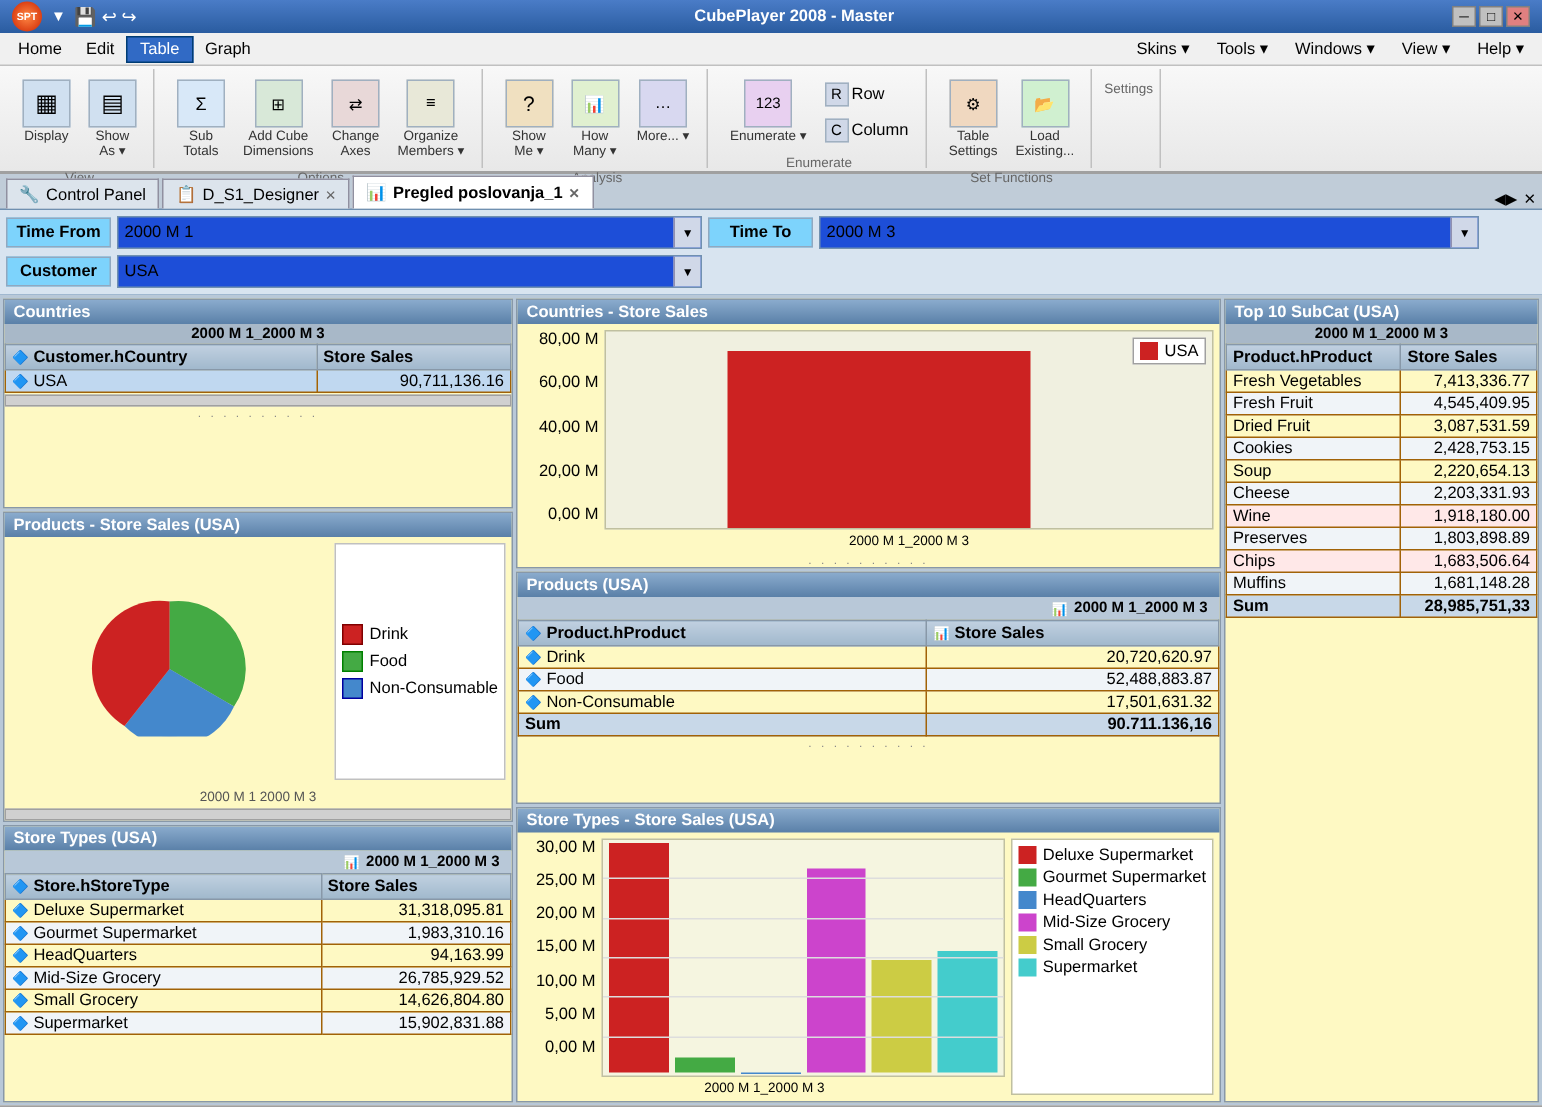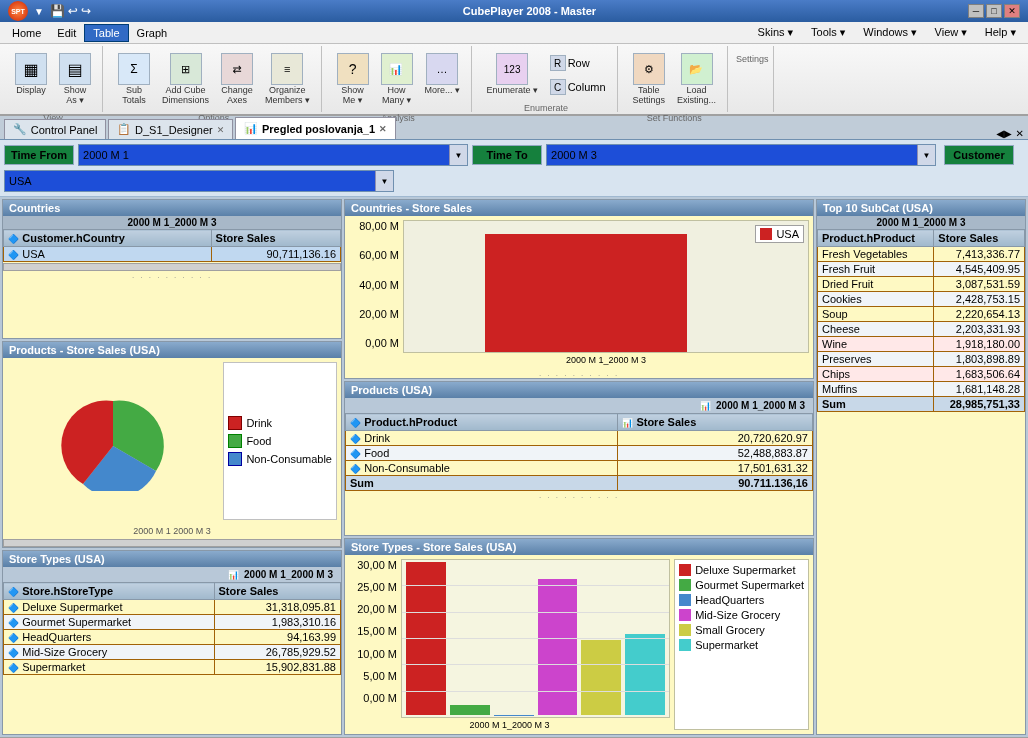--- a/index.html
+++ b/index.html
@@ -30,21 +30,21 @@
     .ribbon-icon-small { width: 16px; height: 16px; background: #d0d8e8; border: 1px solid #a0b0c0; display: flex; align-items: center; justify-content: center; font-size: 10px; }
 
     
     .tabbar { height: 24px; background: #c0ccd8; display: flex; align-items: flex-end; padding-left: 4px; border-bottom: 1px solid #7090b0; }
     .tab { height: 20px; padding: 0 8px; display: flex; align-items: center; gap: 4px; cursor: pointer; border: 1px solid #9090a0; border-bottom: none; background: #dce4ec; font-size: 10px; margin-right: 2px; }
     .tab.active { background: white; height: 22px; font-weight: bold; }
     .tab-close { font-size: 9px; color: #666; }
 
     
     .control-area { background: #d8e4f0; padding: 4px; display: flex; gap: 4px; border-bottom: 1px solid #a0b8d0; flex-wrap: wrap; align-items: center; }
-    .ctrl-label { font-weight: bold; padding: 3px 6px; background: #15803d; border: 1px solid #90a8c0; cursor: pointer; min-width: 70px; text-align: center; }
+    .ctrl-label { font-weight: bold; padding: 3px 6px; background: #7dd3fc; border: 1px solid #90a8c0; cursor: pointer; min-width: 70px; text-align: center; }
 
     
     .main-content { display: flex; height: calc(738px - 22px - 22px - 72px - 24px - 36px - 22px); background: #b8c8d8; gap: 2px; padding: 2px; overflow: hidden; }
 
     
     .panel { background: #fef9c3; border: 1px solid #8898a8; display: flex; flex-direction: column; }
     .panel-header { background: linear-gradient(to bottom, #8aabcd, #5a80a8); color: white; font-weight: bold; padding: 2px 6px; font-size: 11px; display: flex; align-items: center; justify-content: space-between; }
     .panel-content { flex: 1; overflow: hidden; position: relative; }
 
     
@@ -232,21 +232,21 @@
 
 <div class="control-area">
   <div class="ctrl-label">Time From</div>
   <div style="width:390px;">
     <div class="combo-wrapper">
       <input type="text" value="2000 M 1" style="">
       <div class="combo-arrow">▼</div>
     </div>
   </div>
   <div class="ctrl-label">Time To</div>
-  <div style="width:390px;">
+  <div style="width:440px;">
     <div class="combo-wrapper">
       <input type="text" value="2000 M 3" style="">
       <div class="combo-arrow">▼</div>
     </div>
   </div>
   <br style="width:100%;">
   <div class="ctrl-label">Customer</div>
   <div style="width:390px;">
     <div class="combo-wrapper">
       <input type="text" value="USA" style="">
@@ -353,20 +353,24 @@
             </tr>
             <tr>
               <td><span style="font-size:9px;">🔷</span> HeadQuarters</td>
               <td class="num">94,163.99</td>
             </tr>
             <tr>
               <td><span style="font-size:9px;">🔷</span> Mid-Size Grocery</td>
               <td class="num">26,785,929.52</td>
             </tr>
             <tr>
+              <td><span style="font-size:9px;">🔷</span> Small Grocery</td>
+              <td class="num">14,626,804.80</td>
+            </tr>
+            <tr>
               <td><span style="font-size:9px;">🔷</span> Supermarket</td>
               <td class="num">15,902,831.88</td>
             </tr>
           </tbody>
         </table>
       </div>
     </div>
   </div>
 
   <div class="mid-col">

